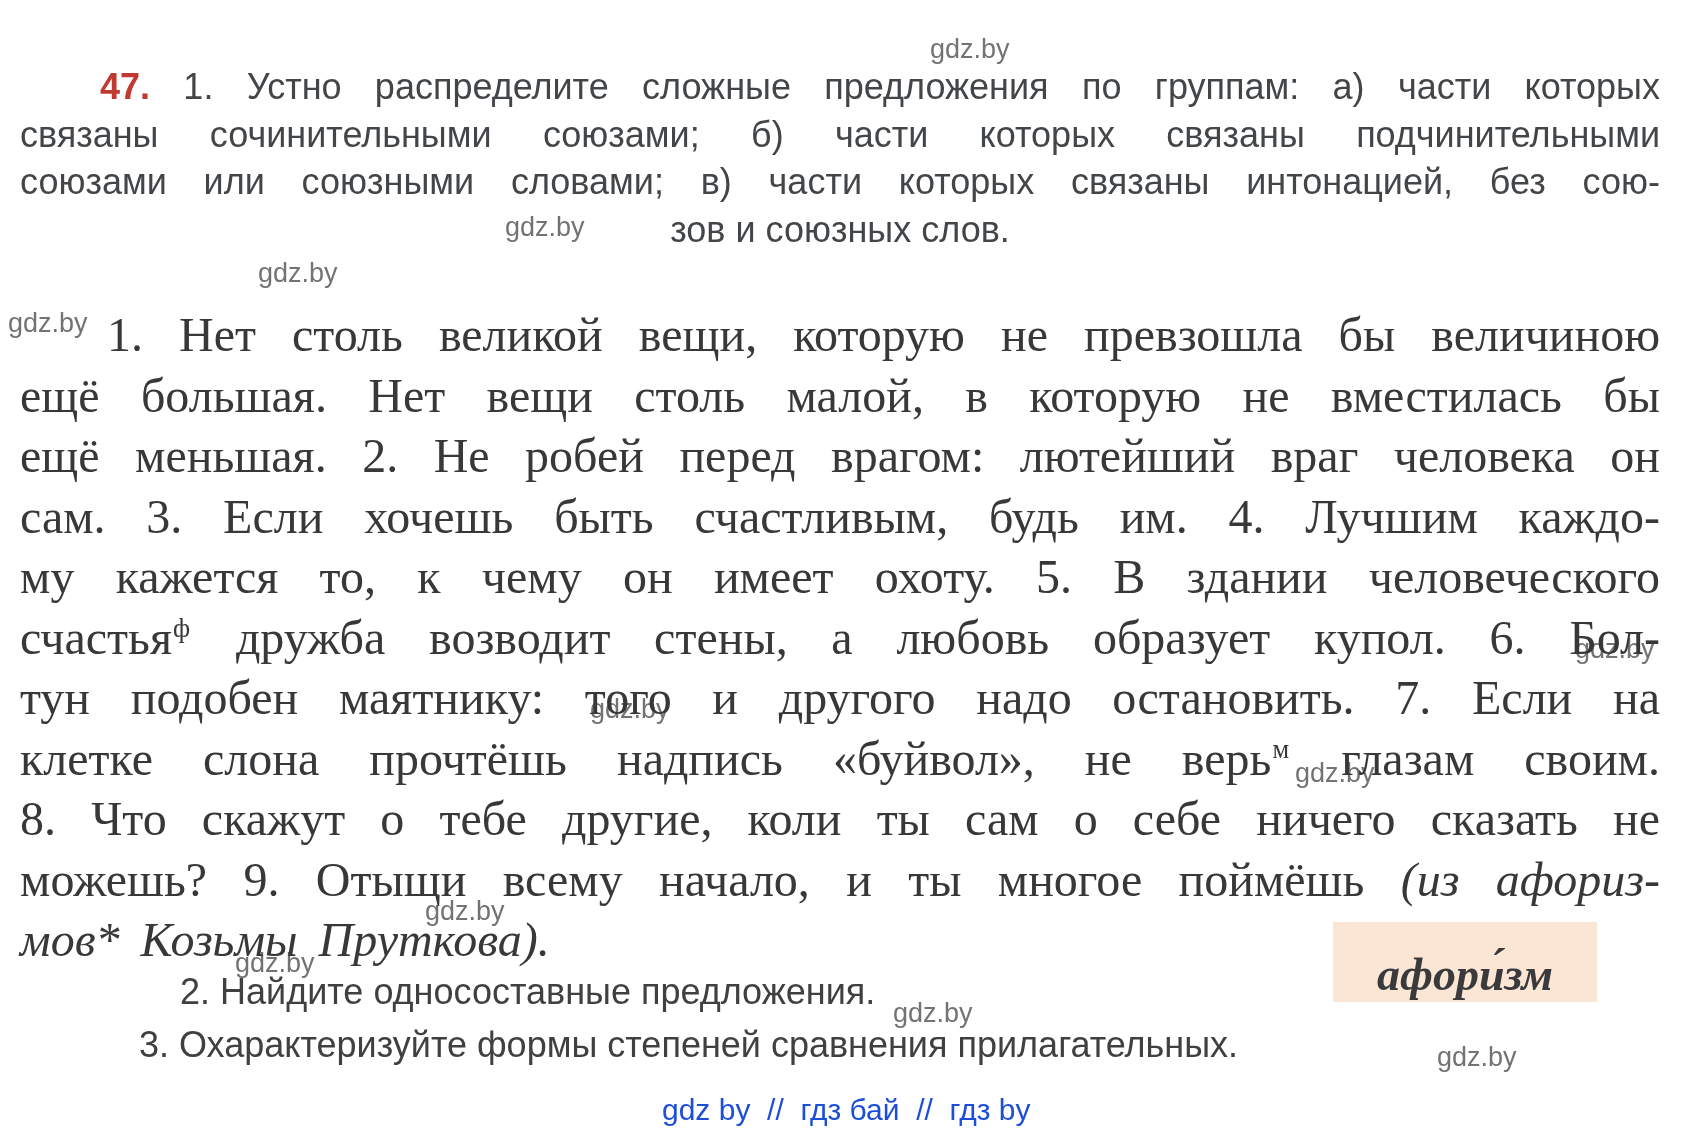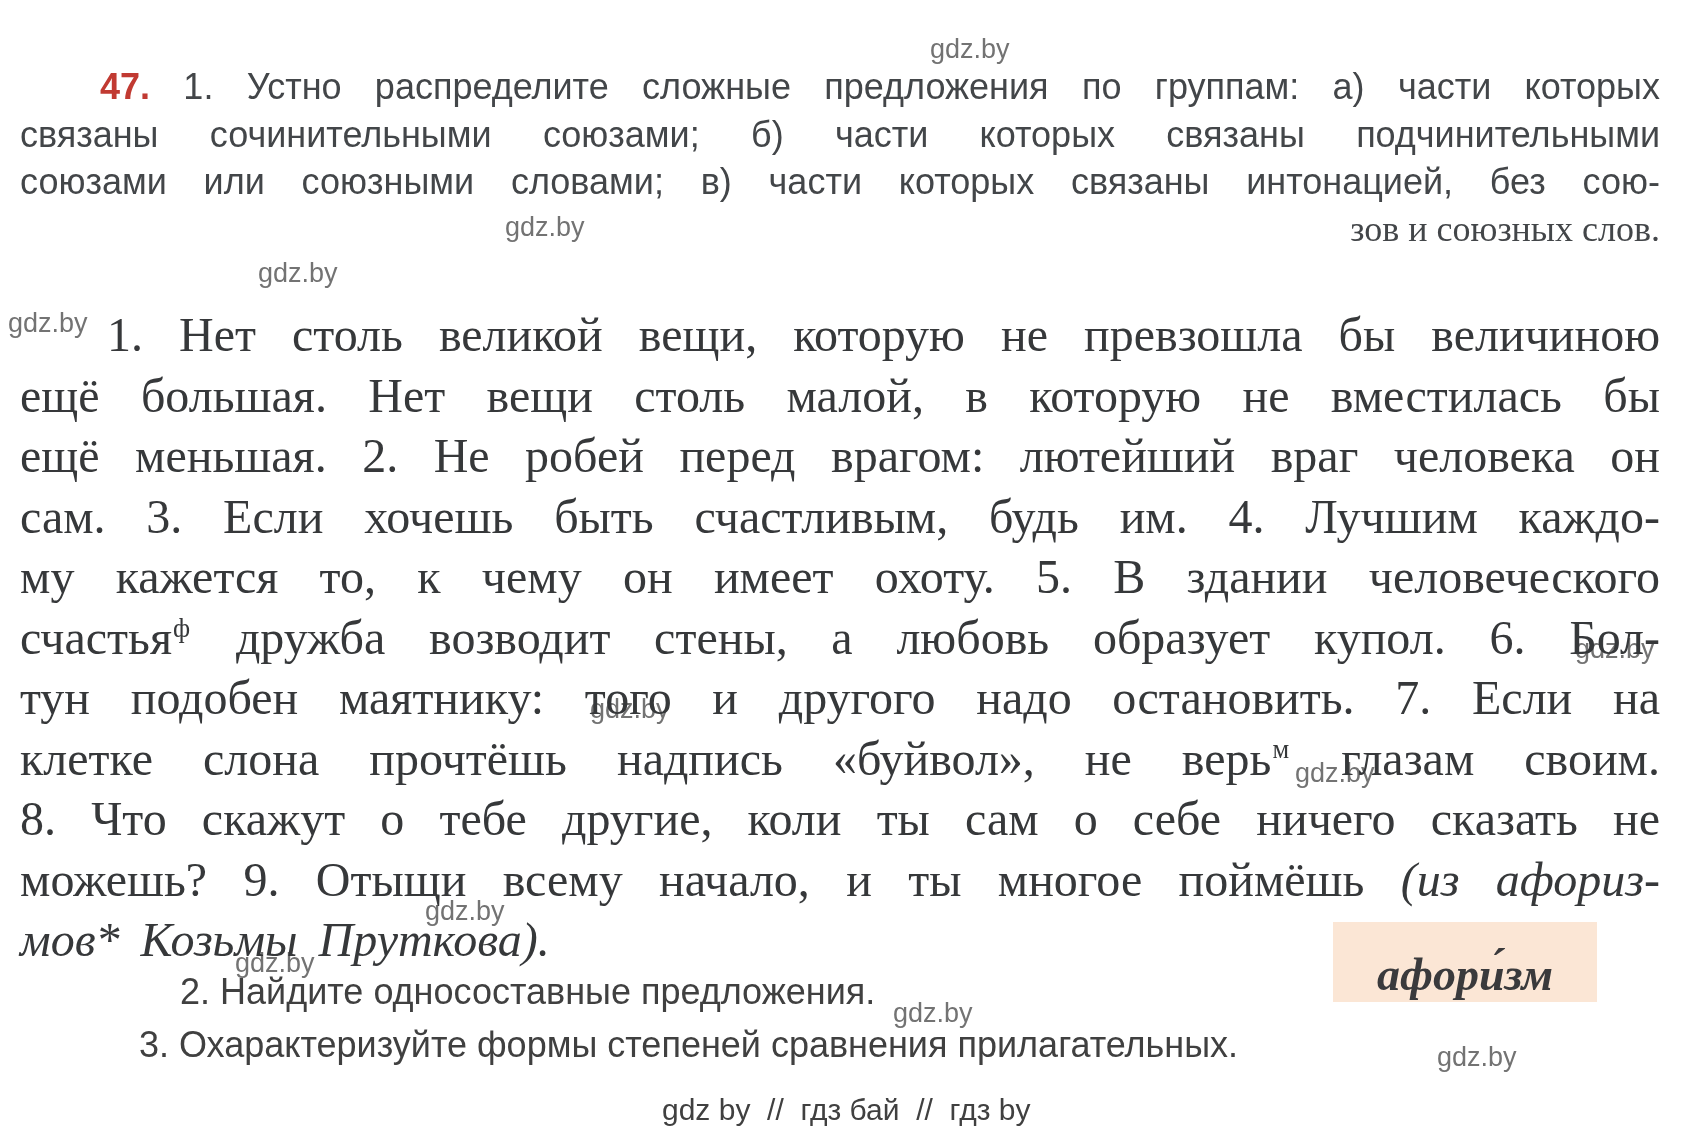--- a/index.html
+++ b/index.html
@@ -20,21 +20,21 @@
     font-size:27px;color:#737373;
     font-family:"Liberation Sans", sans-serif;
     white-space:nowrap;
   }
   .intro{
     position:absolute;left:20px;top:63px;width:1640px;
     font-size:36px;line-height:47.5px;color:#434649;
   }
   .intro .jline{text-align:justify;text-align-last:justify;}
   .intro .first{text-indent:80px;}
-  .intro .plain{text-align:right;font-family:Liberation Serif, serif;}
+  .intro .plain{text-align:center;}
   .exnum{color:#c13a32;font-weight:bold;}
   .bodytext{
     position:absolute;left:20px;top:288px;width:1640px;
     font-family:"Liberation Serif", serif;
     font-size:48px;line-height:60.5px;color:#36383a;margin-top:17px;
   }
   .bodytext .jline{text-align:justify;text-align-last:justify;}
   .bodytext .first{text-indent:87px;}
   .bodytext .lastline{text-align:left;font-style:italic;word-spacing:9px;}
   .it{font-style:italic;}
@@ -53,21 +53,21 @@
     font-size:46px;color:#3a3a3c;white-space:nowrap;margin-top:25px;
   }
   .taskline{
     position:absolute;
     font-size:36px;color:#404040;white-space:nowrap;
   }
   .task2{left:180px;top:971px;}
   .task3{left:127px;top:1024px;margin-left:12px;}
   .footer{
     position:absolute;left:662px;top:1093px;
-    font-size:30px;color:#404040;white-space:pre;
+    font-size:30px;color:#1d4ed8;white-space:pre;
   }
 </style>
 </head>
 <body>
 
 <div class="page">
 
 
   <span class="wm" style="left:930px;top:34px;">gdz.by</span>
   <span class="wm" style="left:505px;top:212px;">gdz.by</span>

